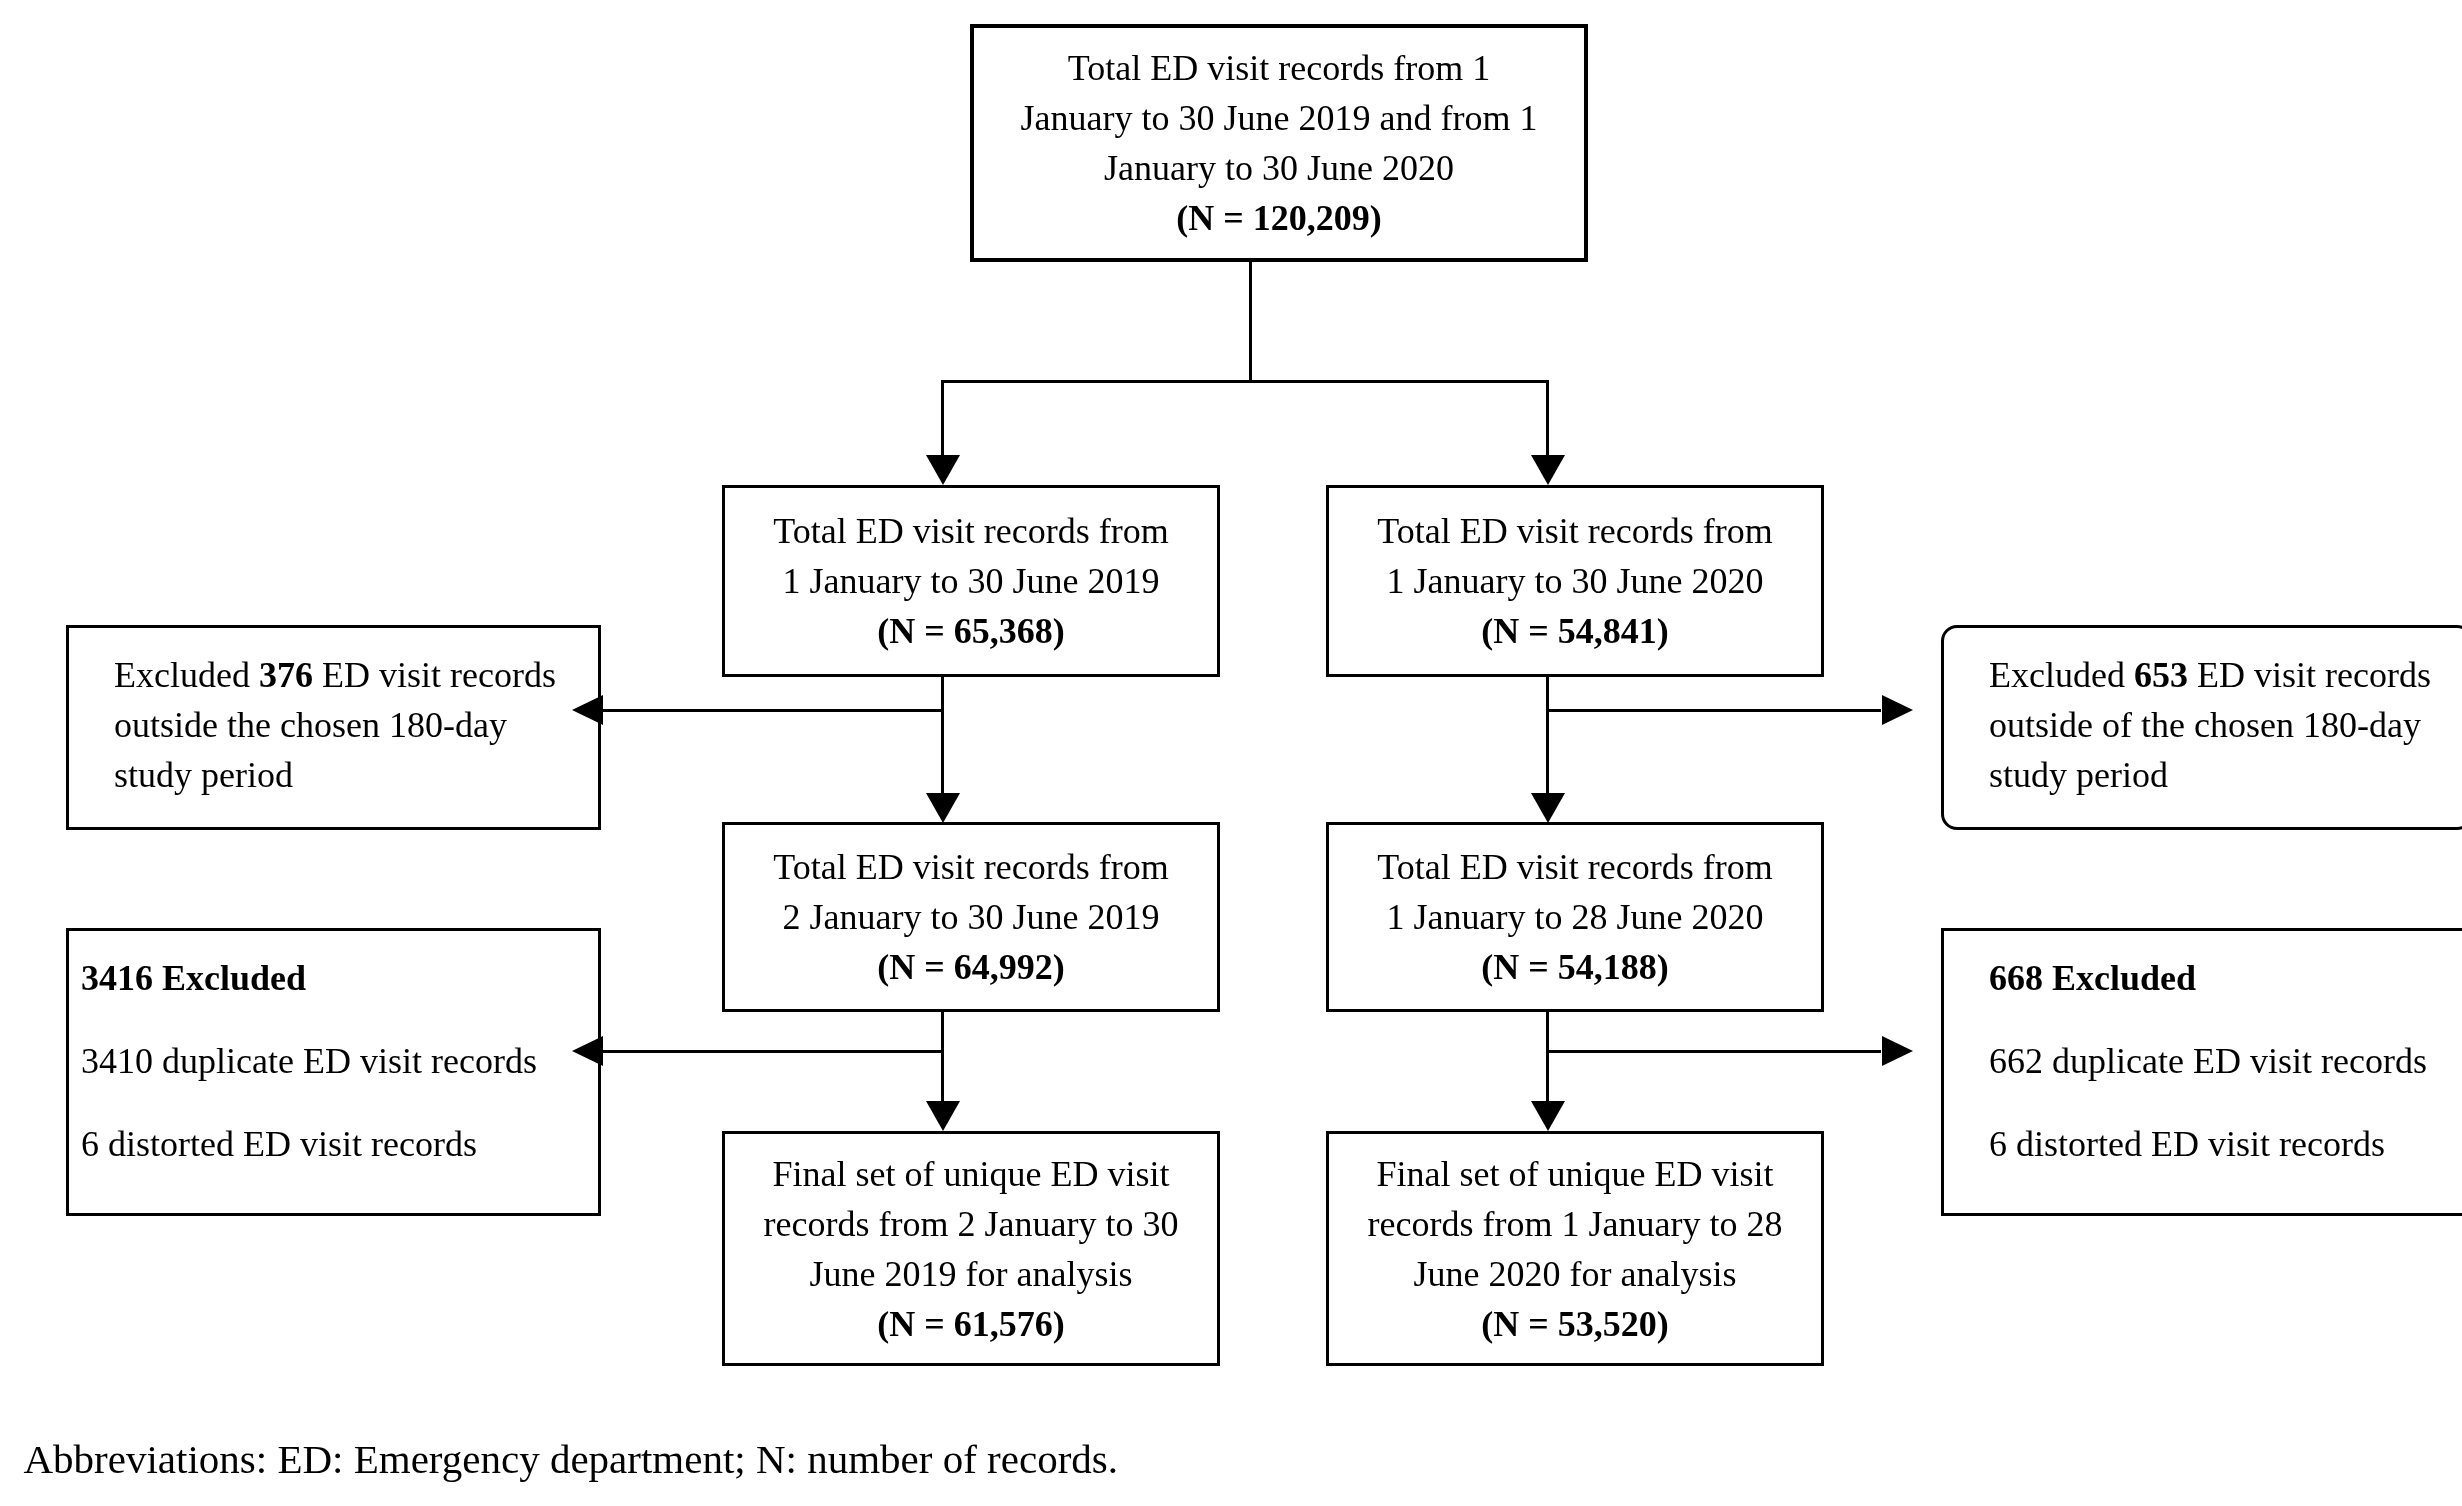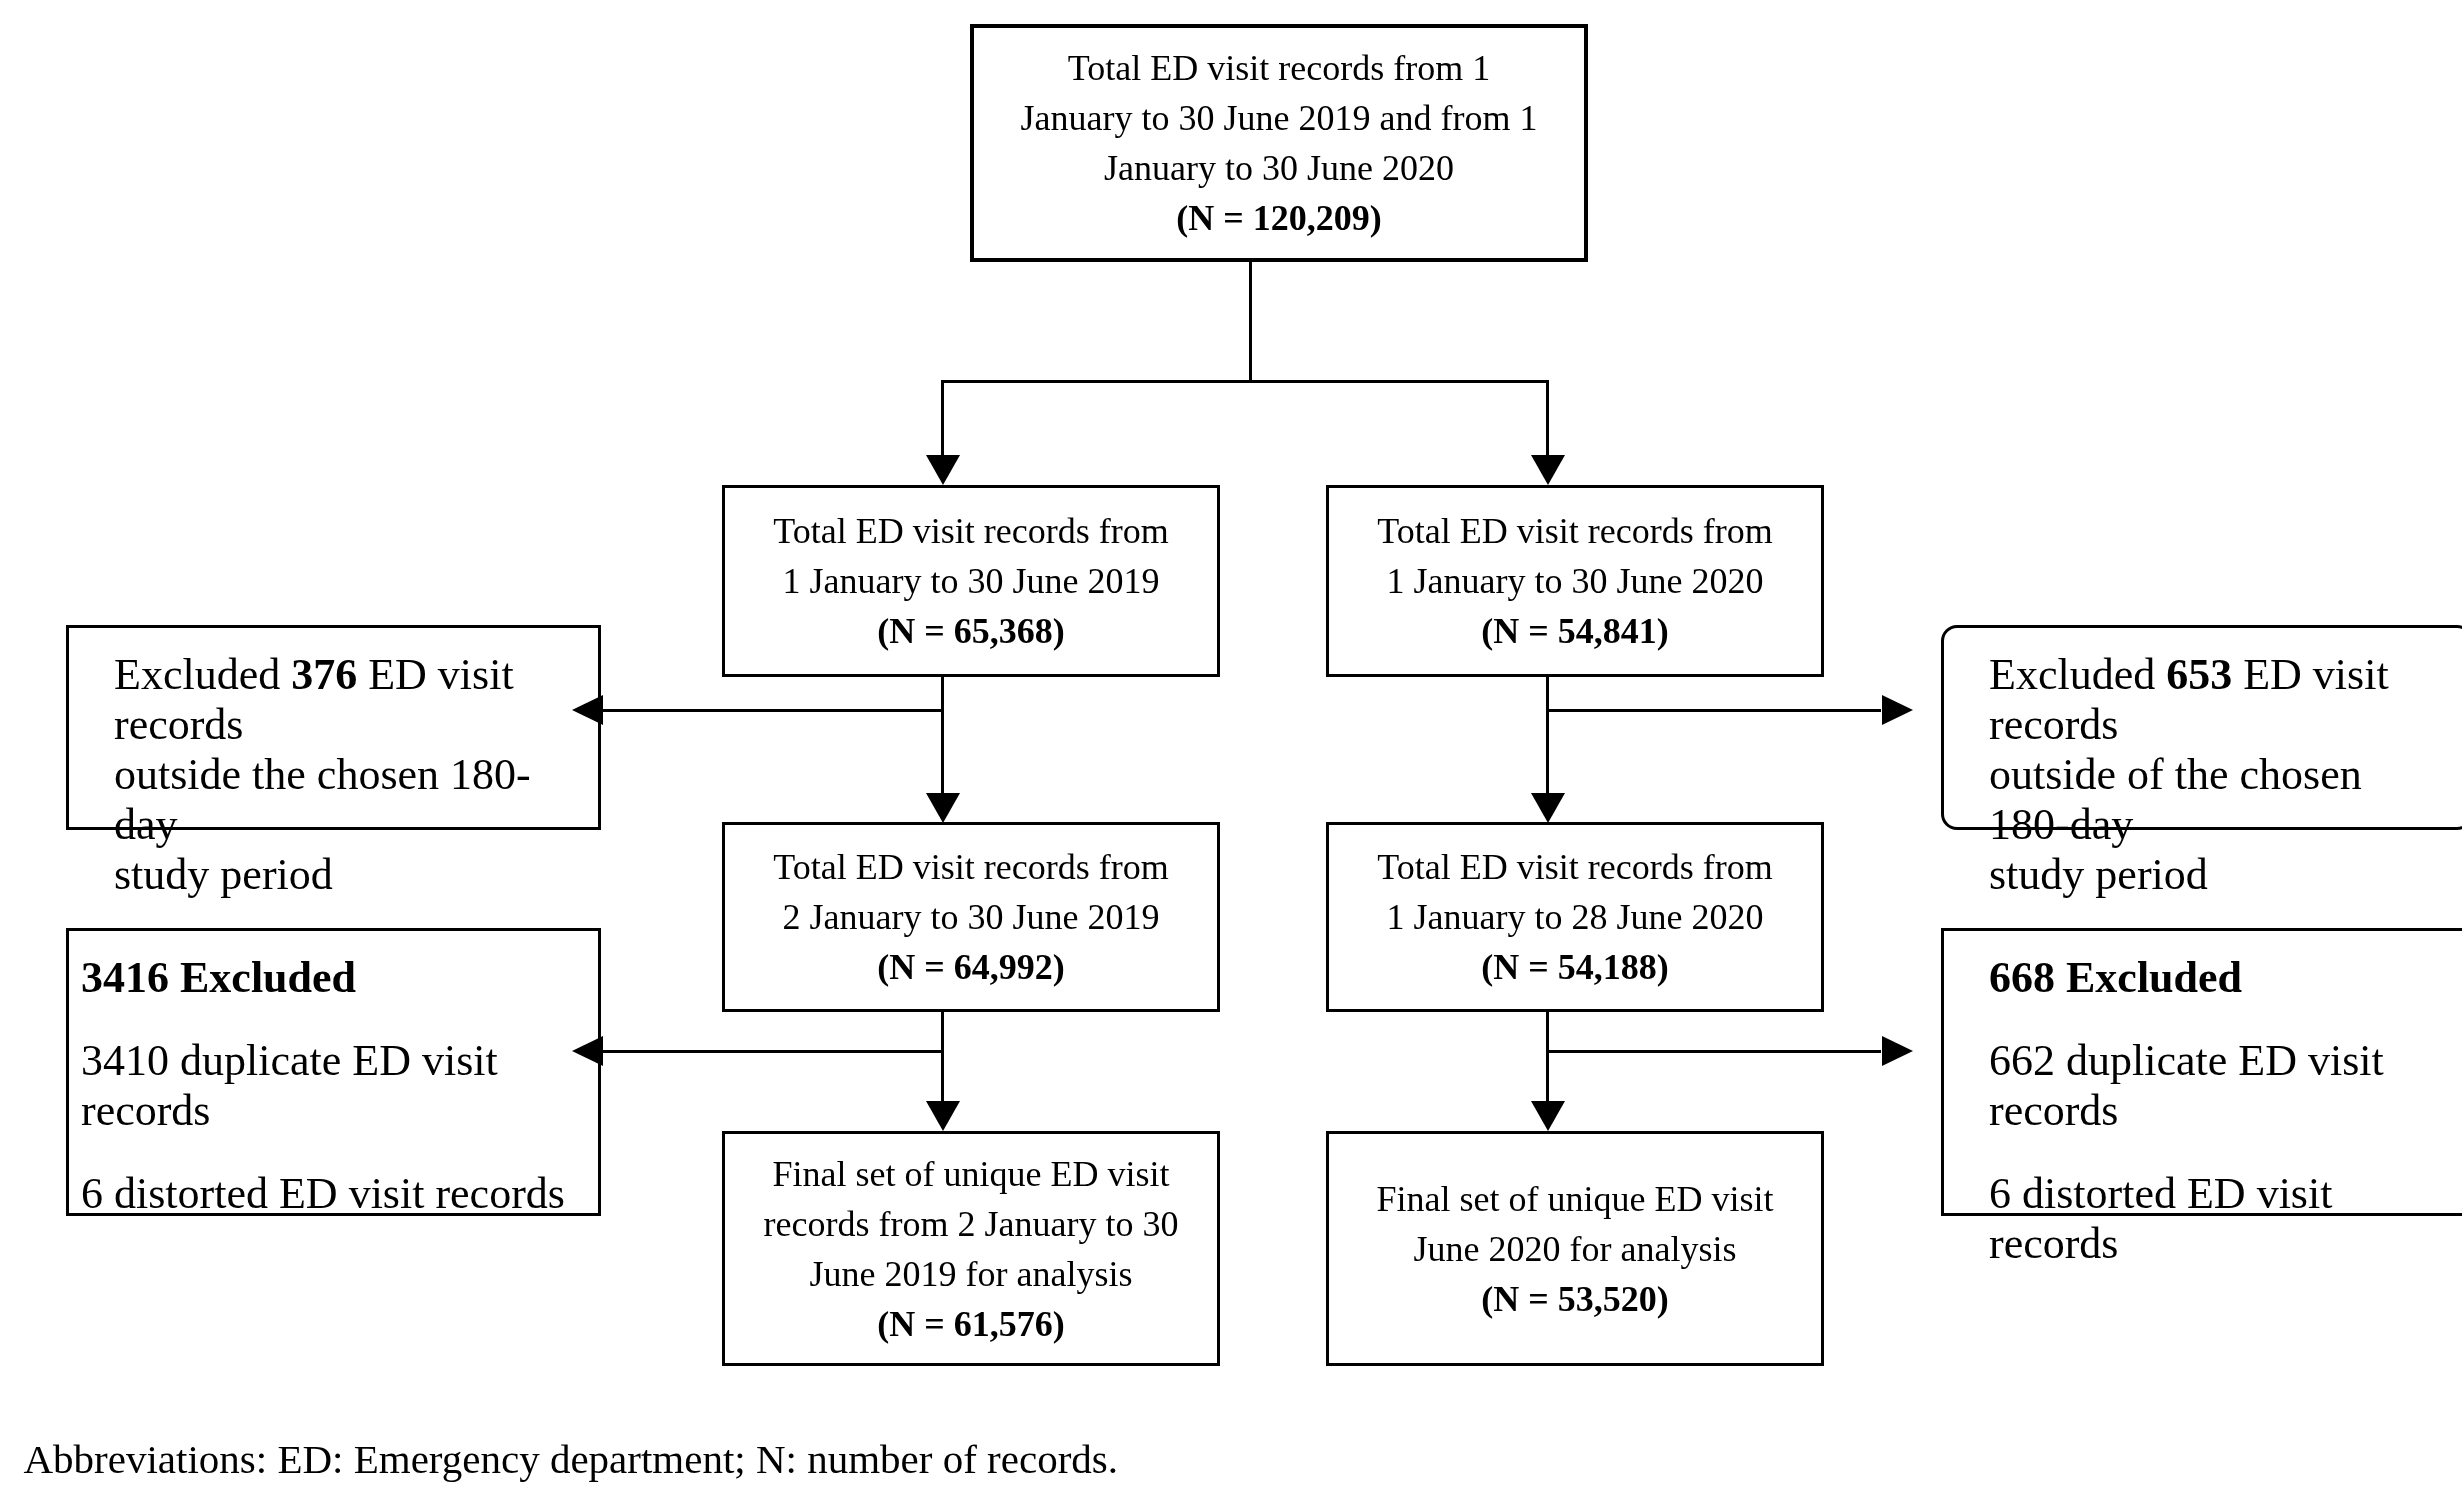--- a/index.html
+++ b/index.html
@@ -11,21 +11,21 @@
     position:absolute; box-sizing:border-box; background:#ffffff;
     border:3.9px solid #000000;
     margin-left:28px;
   }
   .cbox {
     display:flex; flex-direction:column; justify-content:center; align-items:center;
     text-align:center; font-size:36px; line-height:50px;
   }
   .topbox { border-width:4.7px; }
   .nline { font-weight:bold; }
-  .ebox { font-size:44px; line-height:50px; padding:22px 23.5px 0 45px; text-align:left; }
+  .ebox { font-size:36px; line-height:50px; padding:22px 23.5px 0 45px; text-align:left; }
   .ebox p { margin:0; }
   .ebox .etitle { font-weight:bold; }
   .ebox .egap { margin-top:33px; }
   .ebox b { font-weight:bold; }
   .vline,.hline { position:absolute; background:#000000; }
   .vline { width:3.1px; }
   .hline { height:3.1px; }
   .arr { position:absolute; width:0; height:0; }
   .arr-down  { border-left:17px solid transparent; border-right:17px solid transparent; border-top:30px solid #000000; }
   .arr-left  { border-top:15.6px solid transparent; border-bottom:15.6px solid transparent; border-right:31px solid #000000; }
@@ -94,20 +94,21 @@
 
   <div class="box cbox" style="left:694px; top:1131px; width:498px; height:235px;">
     <div>Final set of unique ED visit</div>
     <div>records from 2 January to 30</div>
     <div>June 2019 for analysis</div>
     <div class="nline">(N = 61,576)</div>
   </div>
 
   <div class="box cbox" style="left:1298px; top:1131px; width:498px; height:235px;">
     <div>Final set of unique ED visit</div>
+    <div>records from 1 January to 28</div>
     <div>June 2020 for analysis</div>
     <div class="nline">(N = 53,520)</div>
   </div>
 
   <div class="vline" style="left:1249px; top:261px; height:119px;"></div>
   <div class="hline" style="left:941px; top:380px; width:608px;"></div>
 
   <div class="vline" style="left:941px; top:380px; height:77px;"></div>
   <div class="arr arr-down" style="left:926px; top:455px;"></div>
   <div class="vline" style="left:1546px; top:380px; height:77px;"></div>

